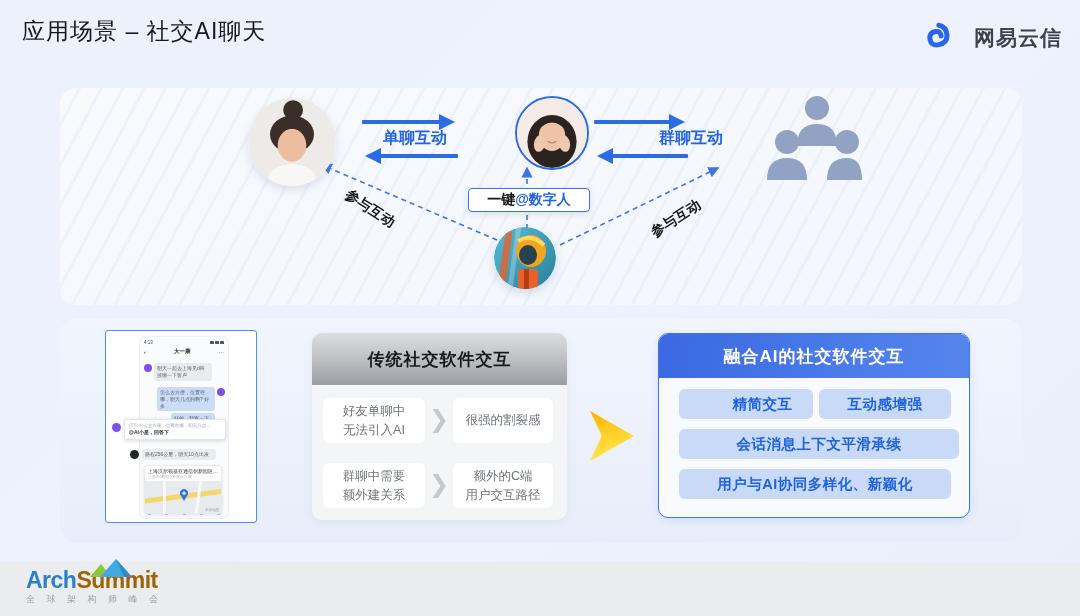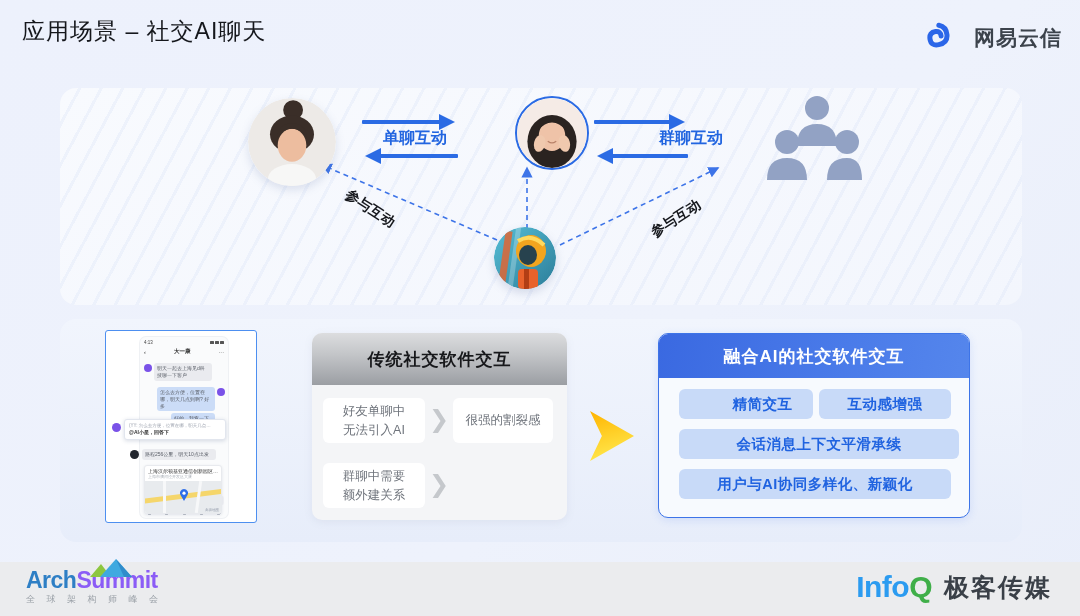--- a/index.html
+++ b/index.html
@@ -114,21 +114,21 @@
     display:flex; align-items:center; justify-content:center; font-size:14.5px; font-weight:bold; color:#2063E0; letter-spacing:.5px; }
   .f-p1 { left:20px;  top:55px;  width:134px;padding-left:33px; }
   .f-p2 { left:160px; top:55px;  width:132px; }
   .f-p3 { left:20px;  top:95px;  width:280px; }
   .f-p4 { left:20px;  top:135px; width:272px; }
 
   
   .footer { position:absolute; left:0; right:0; bottom:0; height:54px; background:#EBECEE; }
   .archsummit { position:absolute; left:26px; top:6px; }
   .arch-line { position:relative; font-size:23px; font-weight:bold; letter-spacing:-.5px; line-height:24px; }
-  .arch-line .a { color:#2E7FC5; } .arch-line .s { color:#8b5cf6; }
+  .arch-line .a { color:#2E7FC5; } .arch-line .s { color:#a16207; }
   .arch-mountain { position:absolute; left:60px; top:-10px; }
   .arch-sub { font-size:9px; color:#9BA1A8; letter-spacing:4.5px; margin-top:1px; }
   .infoq { position:absolute; right:28px; top:8px; display:flex; align-items:center; gap:12px; }
   .infoq-logo { font-size:30px; font-weight:bold; letter-spacing:-.5px; }
   .infoq-logo .i { color:#2B9BF0; } .infoq-logo .q { color:#3FAF49; }
   .geek-media { font-size:25px; font-weight:bold; color:#3A4048; letter-spacing:2px; }
 </style>
 </head>
 <body>
 
@@ -196,20 +196,24 @@
         <circle cx="105" cy="14" r="12"></circle>
           <path d="M85,52 Q85,30 105,30 Q125,30 125,52 Z"></path>
         <circle cx="75" cy="48" r="12"></circle>
           <path d="M55,86 Q55,64 75,64 Q95,64 95,86 Z"></path>
         <circle cx="135" cy="48" r="12"></circle>
           <path d="M115,86 Q115,64 135,64 Q150,64 150,86 Z"></path>
       </g>
     </svg>
   </div>
 
+  <div class="at-label">
+    <span>一键</span>
+      <span class="hl">@数字人</span>
+  </div>
 
   <div class="avatar avatar-robot">
     <svg viewBox="0 0 62 62">
       <defs>
         <linearGradient id="tg" x1="0" y1="0" x2="1" y2="1">
           <stop offset="0" stop-color="#56BED6"></stop>
             <stop offset="1" stop-color="#2C7D99"></stop>
         </linearGradient>
       </defs>
       <circle cx="31" cy="31" r="31" fill="url(#tg)"></circle>
@@ -285,20 +289,22 @@
 
   <div class="trad-panel">
     <div class="trad-header">传统社交软件交互</div>
     <div class="trad-card t-c1">好友单聊中
 无法引入AI</div>
     <div class="t-chev t-ch1">❯</div>
     <div class="trad-card t-c2">很强的割裂感</div>
     <div class="trad-card t-c3">群聊中需要
 额外建关系</div>
     <div class="t-chev t-ch2">❯</div>
+    <div class="trad-card t-c4">额外的C端
+用户交互路径</div>
   </div>
 
   <div class="big-arrow"></div>
 
   <div class="fused-panel">
     <div class="fused-header">融合AI的社交软件交互</div>
     <div class="pill f-p1">精简交互</div>
     <div class="pill f-p2">互动感增强</div>
     <div class="pill f-p3">会话消息上下文平滑承续</div>
     <div class="pill f-p4">用户与AI协同多样化、新颖化</div>
@@ -312,17 +318,13 @@
         <svg width="52" height="20" viewBox="0 0 52 20">
           <polygon points="4,19 15,6 25,19" fill="#8DC63F"></polygon>
           <polygon points="14,19 30,1 46,19" fill="#3FA9E0"></polygon>
           <polygon points="30,1 38,19 46,19" fill="#2F8CCB"></polygon>
         </svg>
       </span>
       <span class="a">Arch</span><span class="s">Summit</span>
     </div>
     <div class="arch-sub">全 球 架 构 师 峰 会</div>
   </div>
-  <div class="infoq">
-    <span class="infoq-logo"><span class="i">Info</span><span class="q">Q</span></span>
-    <span class="geek-media">极客传媒</span>
-  </div>
 </div>
 
 </body></html>

